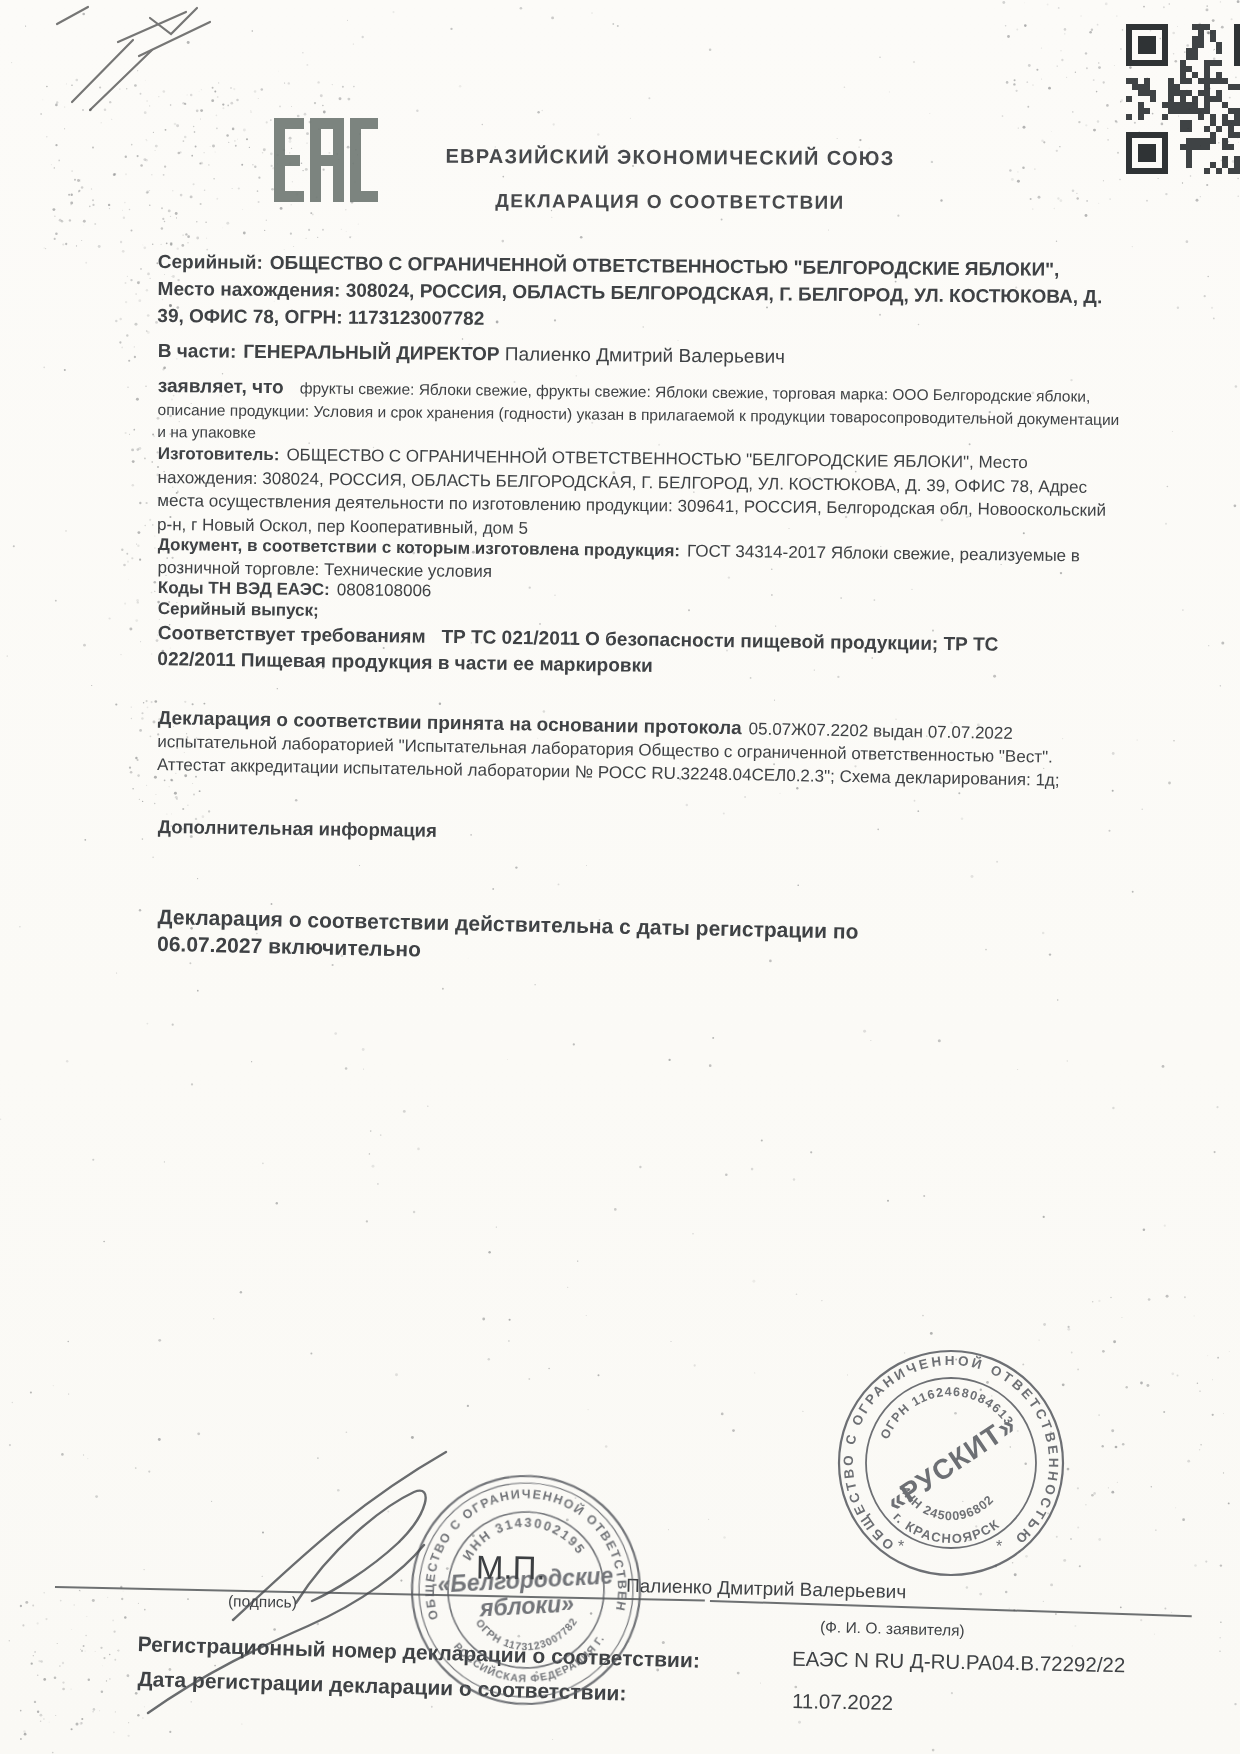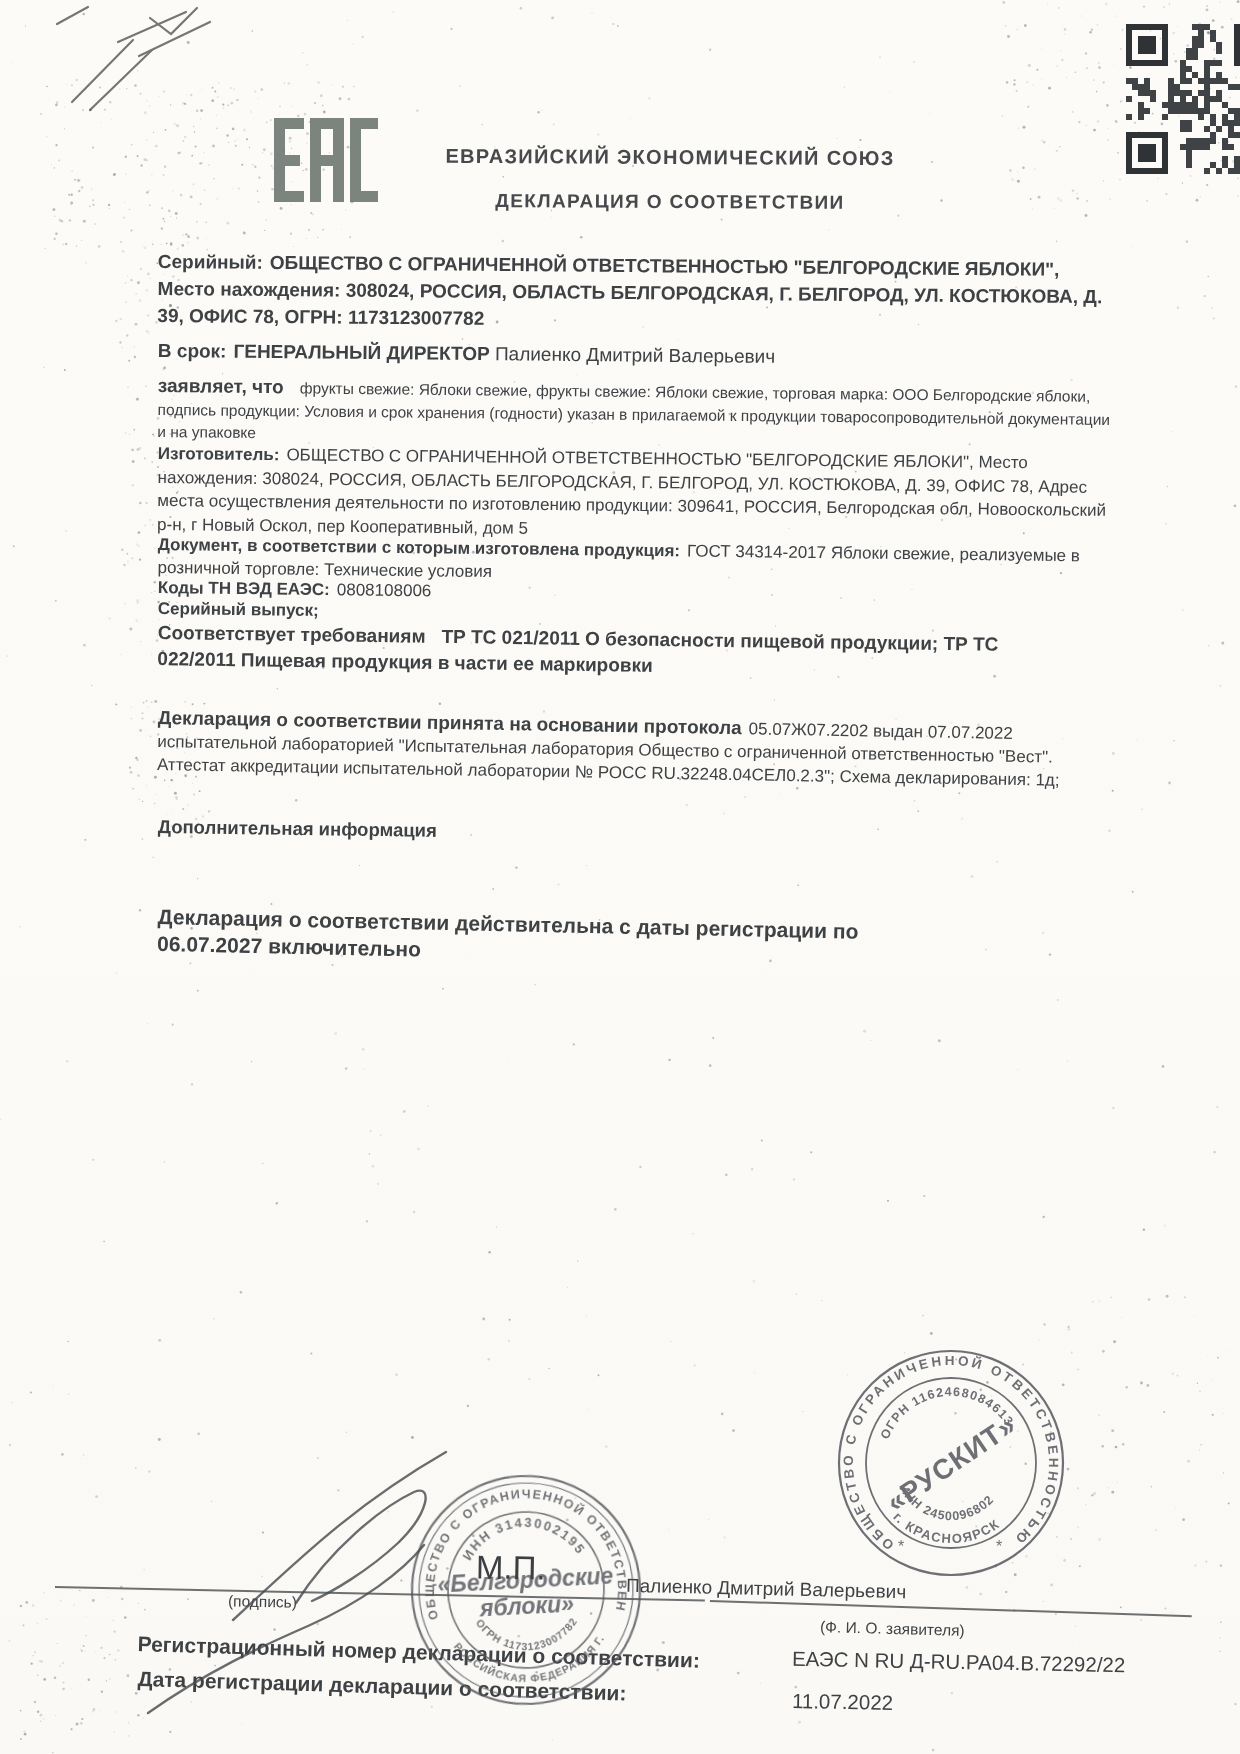--- a/index.html
+++ b/index.html
@@ -1451,25 +1451,25 @@
 
   <div id="content">
     <div class="t title" id="title-union">ЕВРАЗИЙСКИЙ ЭКОНОМИЧЕСКИЙ СОЮЗ</div>
     <div class="t title" id="title-doctype">ДЕКЛАРАЦИЯ О СООТВЕТСТВИИ</div>
 
     <div class="p" id="sec-applicant">
       <span class="lbl">Серийный:</span><span>ОБЩЕСТВО С ОГРАНИЧЕННОЙ ОТВЕТСТВЕННОСТЬЮ "БЕЛГОРОДСКИЕ ЯБЛОКИ", Место нахождения: 308024, РОССИЯ, ОБЛАСТЬ БЕЛГОРОДСКАЯ, Г. БЕЛГОРОД, УЛ. КОСТЮКОВА, Д. 39, ОФИС 78, ОГРН: 1173123007782</span>
     </div>
 
     <div class="p" id="sec-inface">
-      <span class="lbl">В срок:</span><span class="w600">ГЕНЕРАЛЬНЫЙ ДИРЕКТОР</span>&nbsp;<span class="w500">Палиенко Дмитрий Валерьевич</span>
+      <span class="lbl">В части:</span><span class="w600">ГЕНЕРАЛЬНЫЙ ДИРЕКТОР</span>&nbsp;<span class="w500">Палиенко Дмитрий Валерьевич</span>
     </div>
 
     <div class="p" id="sec-declares">
-      <span class="lbl">заявляет, что</span><span>фрукты свежие: Яблоки свежие, фрукты свежие: Яблоки свежие, торговая марка: ООО Белгородские яблоки, подпись продукции: Условия и срок хранения (годности) указан в прилагаемой к продукции товаросопроводительной документации и на упаковке</span>
+      <span class="lbl">заявляет, что</span><span>фрукты свежие: Яблоки свежие, фрукты свежие: Яблоки свежие, торговая марка: ООО Белгородские яблоки, описание продукции: Условия и срок хранения (годности) указан в прилагаемой к продукции товаросопроводительной документации и на упаковке</span>
     </div>
 
     <div class="p" id="sec-manufacturer">
       <span class="lbl">Изготовитель:</span><span>ОБЩЕСТВО С ОГРАНИЧЕННОЙ ОТВЕТСТВЕННОСТЬЮ "БЕЛГОРОДСКИЕ ЯБЛОКИ", Место нахождения: 308024, РОССИЯ, ОБЛАСТЬ БЕЛГОРОДСКАЯ, Г. БЕЛГОРОД, УЛ. КОСТЮКОВА, Д. 39, ОФИС 78, Адрес места осуществления деятельности по изготовлению продукции: 309641, РОССИЯ, Белгородская обл, Новооскольский р-н, г Новый Оскол, пер Кооперативный, дом 5</span>
     </div>
 
     <div class="p" id="sec-document">
       <span class="lbl">Документ, в соответствии с которым изготовлена продукция:</span><span>ГОСТ 34314-2017 Яблоки свежие, реализуемые в розничной торговле: Технические условия</span>
     </div>
 

